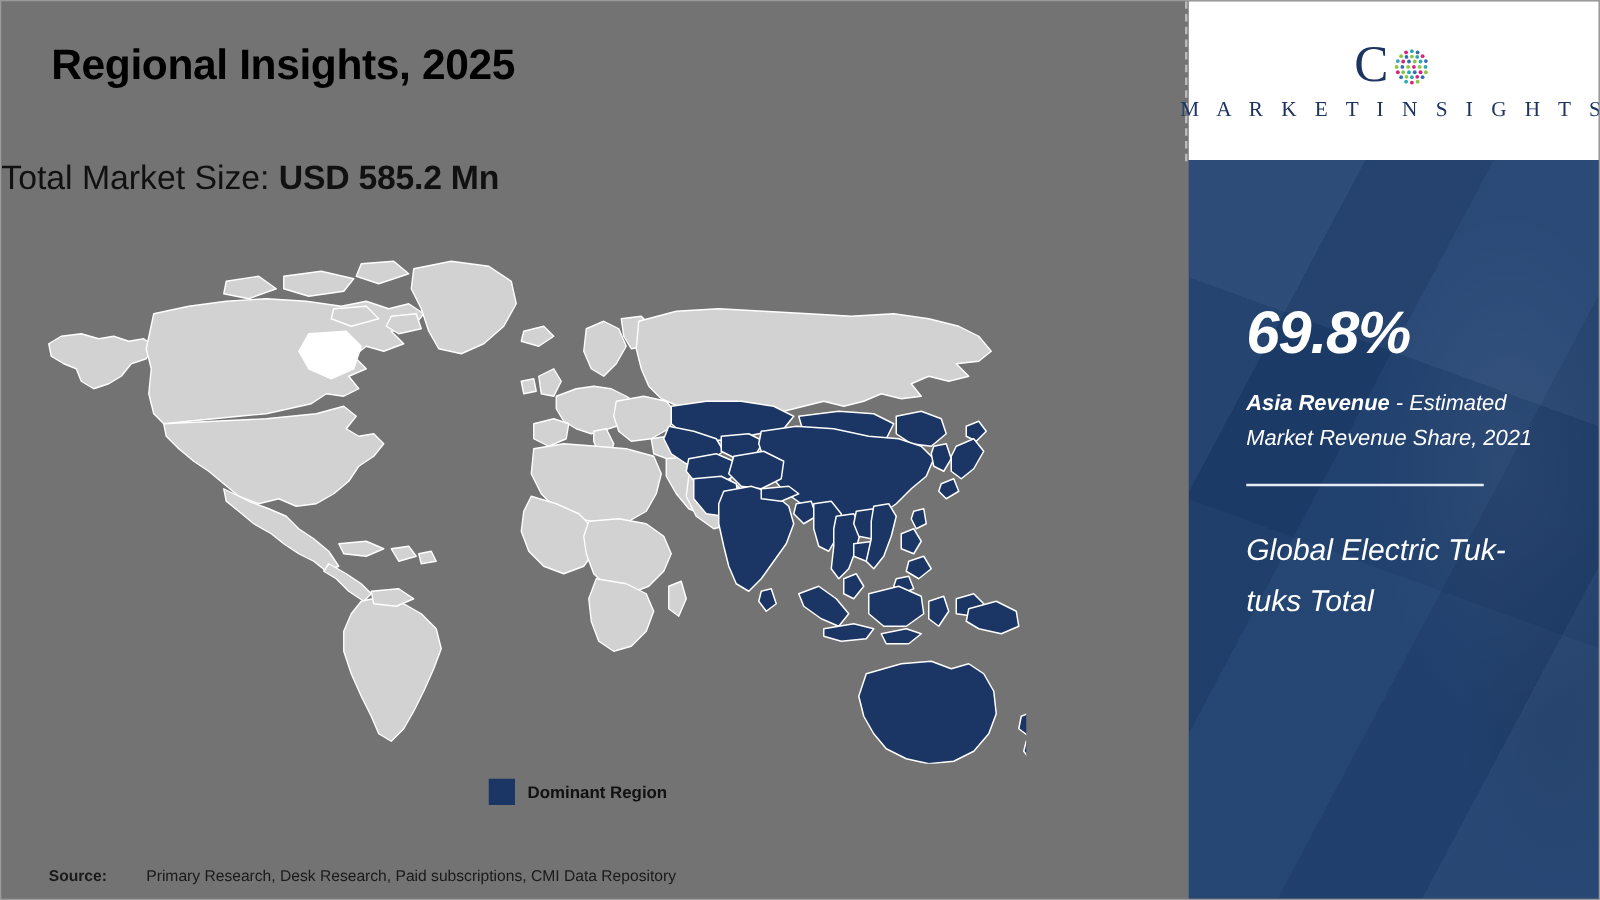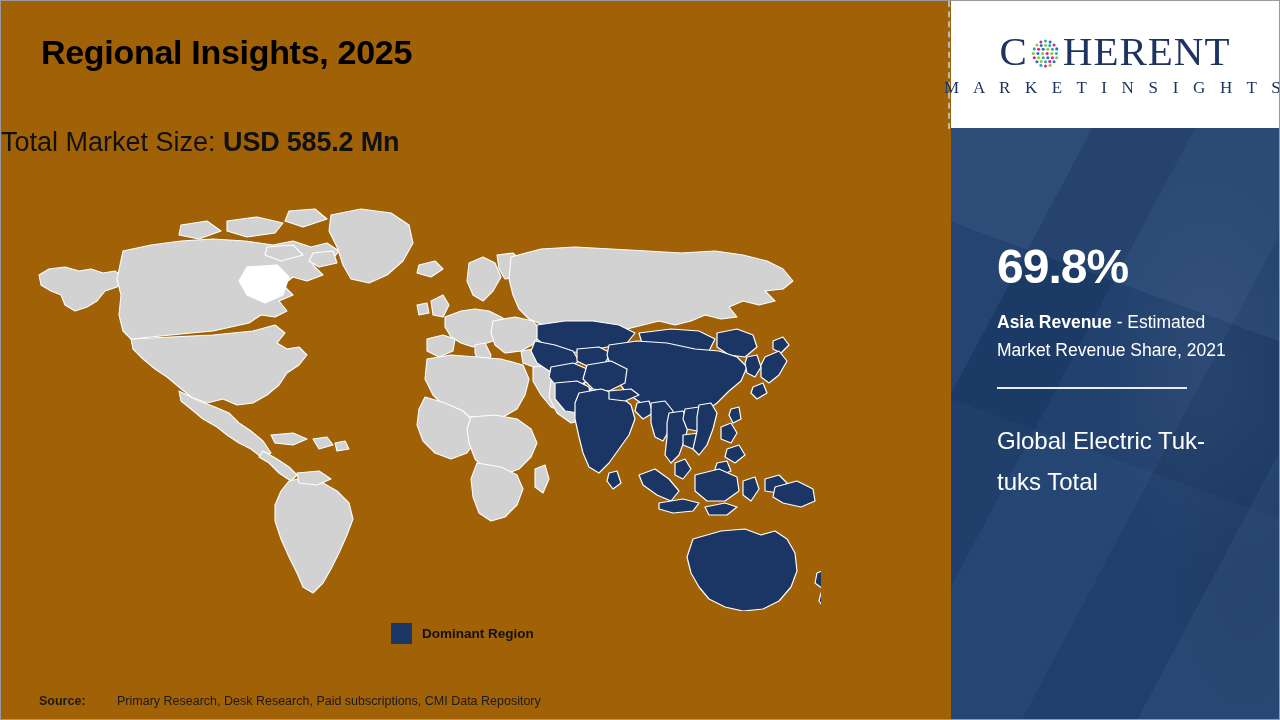--- a/index.html
+++ b/index.html
@@ -7,21 +7,21 @@
     padding: 0;
     background: #ffffff;
   }
   body {
     font-family: "Liberation Sans", sans-serif;
   }
   #page {
     position: relative;
     width: 1280px;
     height: 720px;
-    background: #a16207;
+    background: #737373;
     overflow: hidden;
     box-sizing: border-box;
     border: 1px solid #9a9a9a;
   }
 
   
   #left-col {
     position: absolute;
     left: 0; top: 0;
     width: 948px;
@@ -156,20 +156,21 @@
     background:
       linear-gradient(118deg, rgba(255,255,255,0.035) 0 22%, rgba(0,0,0,0.05) 22% 38%, rgba(255,255,255,0.02) 38% 60%, rgba(0,0,0,0.04) 60% 78%, rgba(255,255,255,0.03) 78% 100%),
       linear-gradient(200deg, rgba(255,255,255,0.04) 0 30%, rgba(0,0,0,0.03) 30% 55%, rgba(255,255,255,0.015) 55% 100%),
       radial-gradient(ellipse 160px 300px at 78% 42%, rgba(255,255,255,0.05), rgba(255,255,255,0) 70%),
       radial-gradient(ellipse 120px 240px at 90% 75%, rgba(0,0,0,0.07), rgba(0,0,0,0) 70%);
     pointer-events: none;
   }
   #panel-content {
     position: relative;
     padding: 0 46px 0 46px;
+    font-style: italic;
   }
   #stat-value {
     margin-top: 115px;
     font-size: 48px;
     font-weight: bold;
     color: #ffffff;
     line-height: 1;
     letter-spacing: -1px;
   }
   #stat-desc {
@@ -394,21 +395,20 @@
           <circle cx="24" cy="75" r="4.6" fill="#2f6fb5"></circle>
           <circle cx="37" cy="74" r="4.6" fill="#8cc63f"></circle>
           <circle cx="50" cy="75" r="4.6" fill="#2aa9b5"></circle>
           <circle cx="63" cy="74" r="4.6" fill="#d4257f"></circle>
           <circle cx="76" cy="75" r="4.6" fill="#2f6fb5"></circle>
           <circle cx="36" cy="86" r="4.6" fill="#2aa9b5"></circle>
           <circle cx="50" cy="88" r="4.6" fill="#d4257f"></circle>
           <circle cx="64" cy="86" r="4.6" fill="#8cc63f"></circle>
         </g>
       </svg>
-      <span class="logo-word">HERENT</span>
     </div>
     <div id="logo-sub">M A R K E T   I N S I G H T S</div>
   </div>
 
   <div id="right-panel">
     <div id="panel-texture"></div>
     <div id="panel-content">
       <div id="stat-value">69.8%</div>
       <div id="stat-desc">
         <span id="stat-region">Asia Revenue</span><span id="stat-rest"> - Estimated Market Revenue Share, 2021</span>

